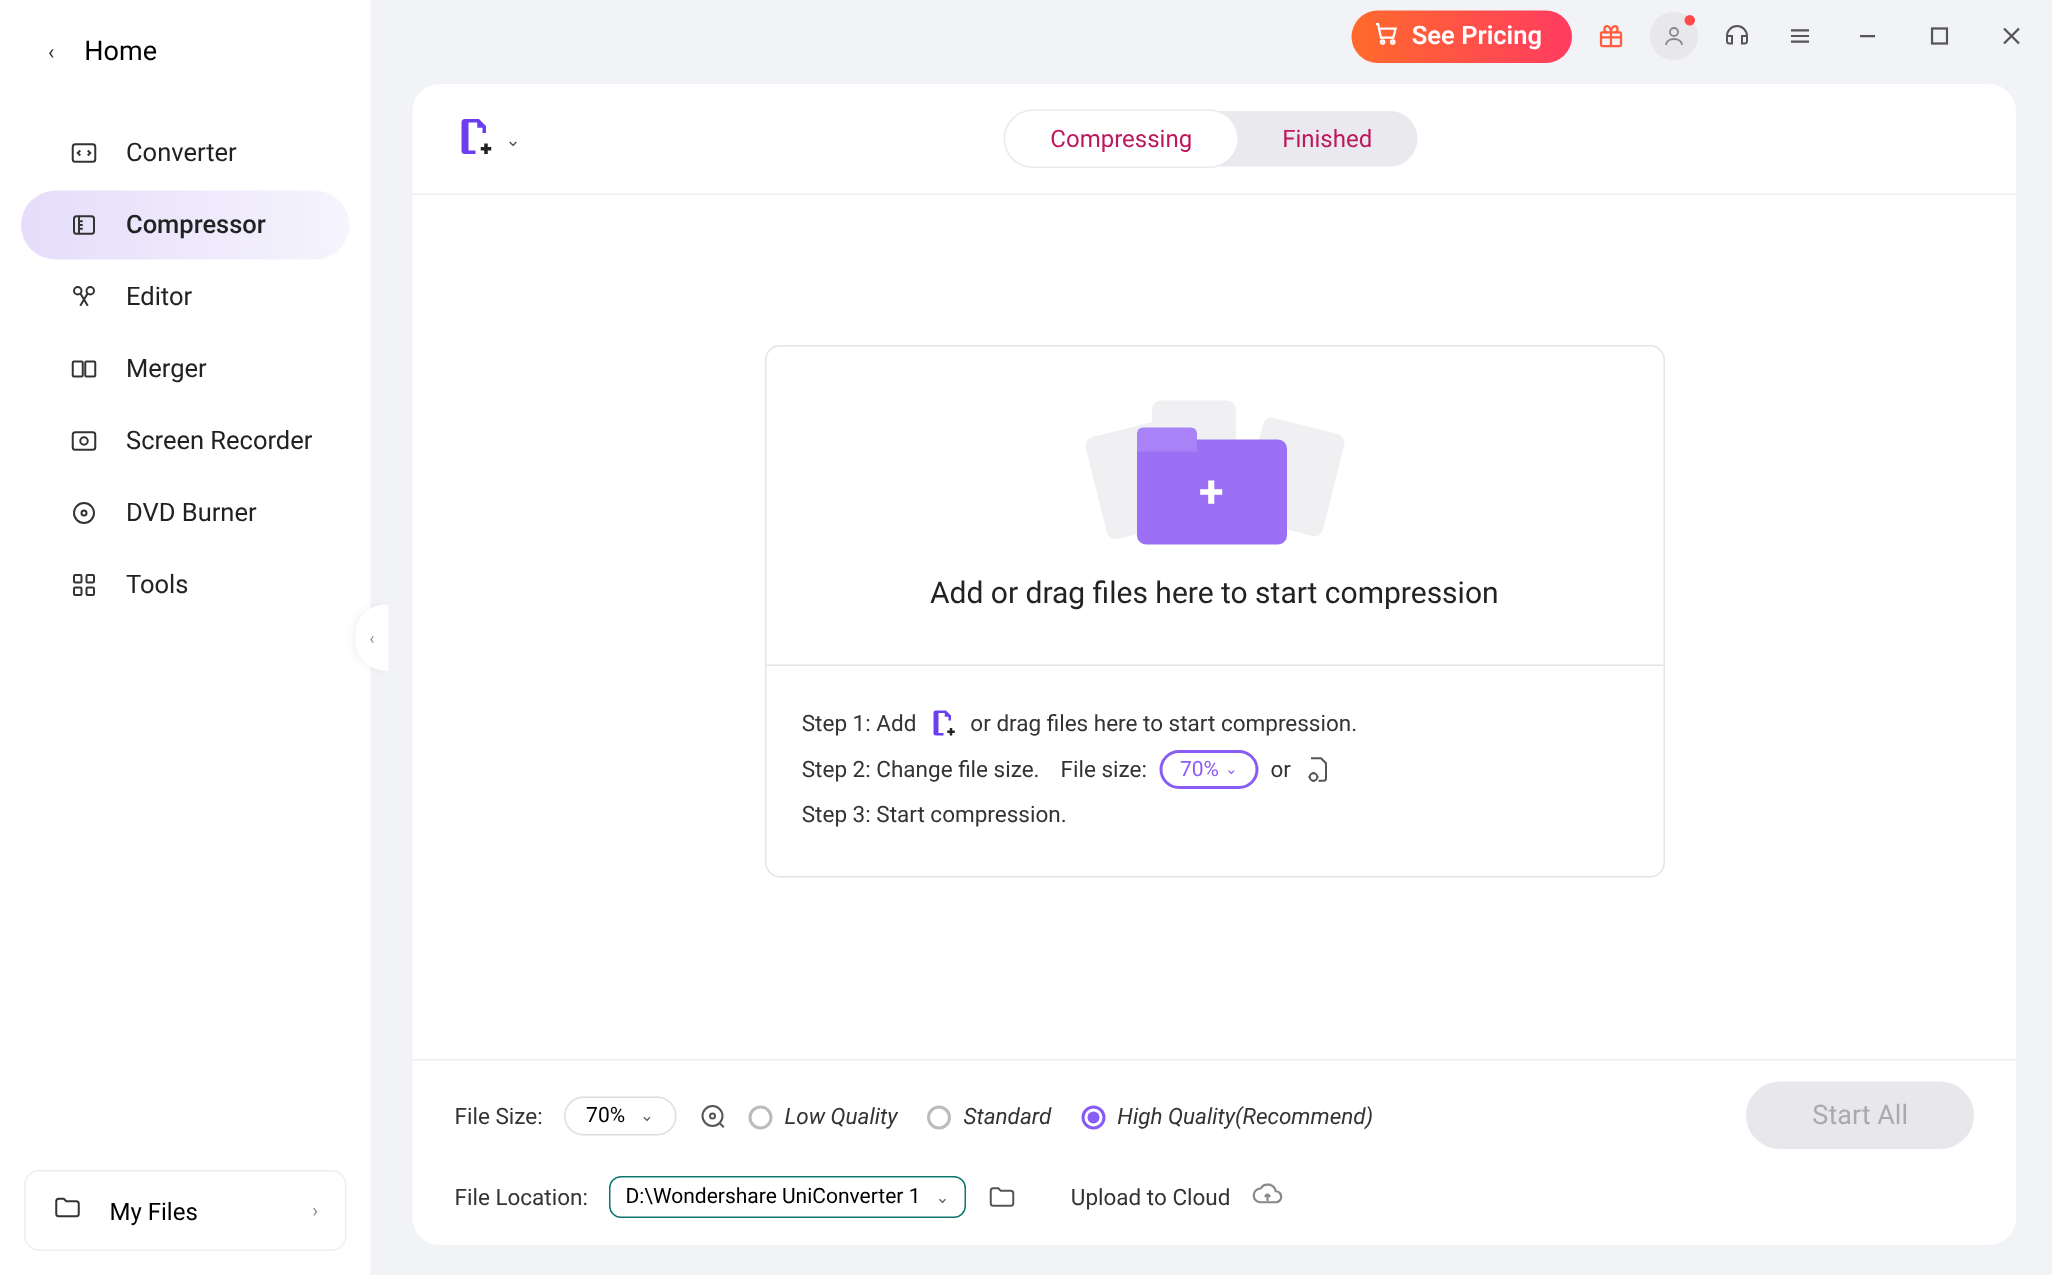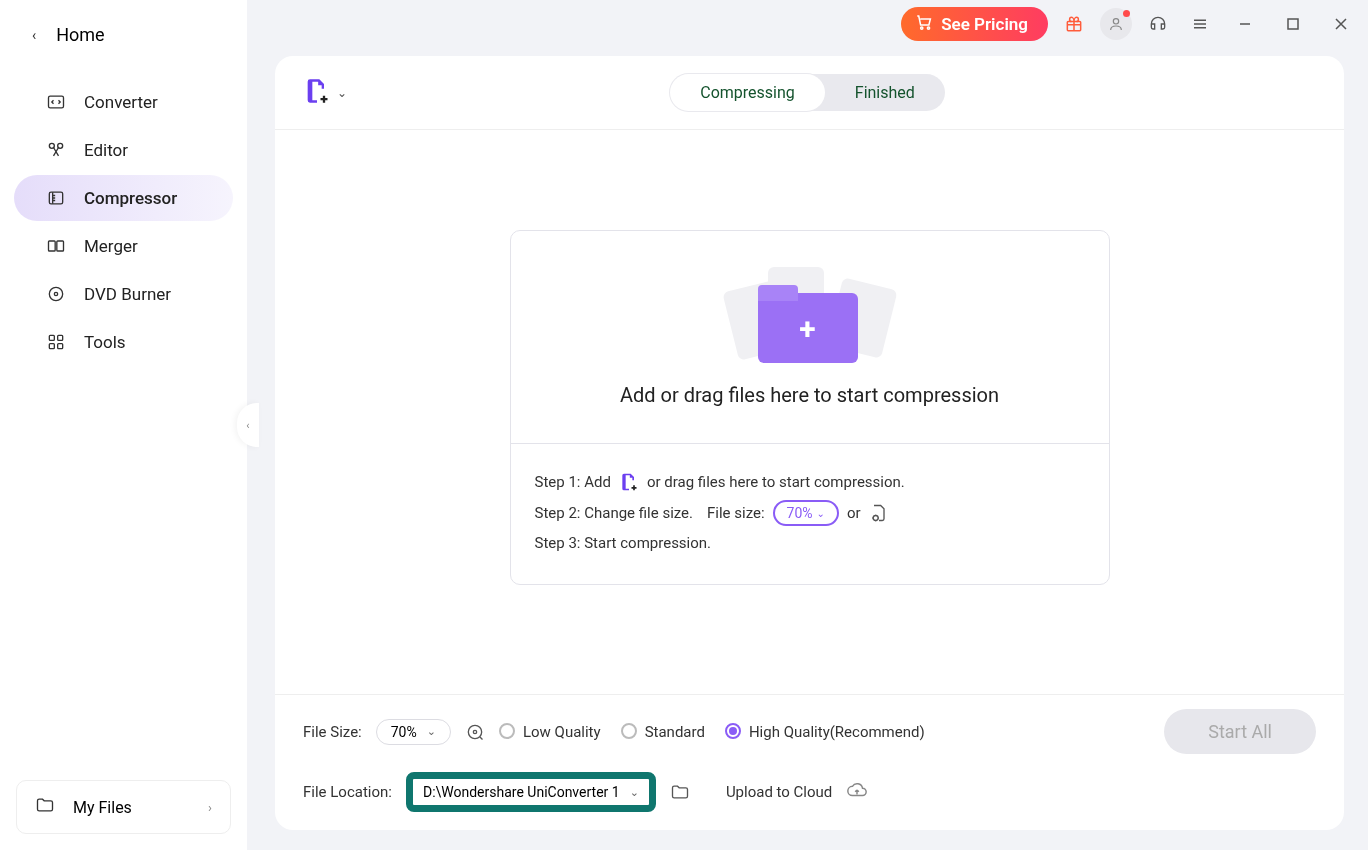--- a/index.html
+++ b/index.html
@@ -26,21 +26,21 @@
 .title-icon { width: 32px; height: 32px; border-radius: 16px; display: flex; align-items: center; justify-content: center; cursor: pointer; font-size: 18px; color: #666; }
 .title-icon.avatar { background: #e8e8ec; position: relative; }
 .title-icon.avatar::after { content: ""; position: absolute; top: 2px; right: 2px; width: 7px; height: 7px; border-radius: 50%; background: #ff4a4a; }
 .win-btn { width: 38px; height: 32px; display: flex; align-items: center; justify-content: center; cursor: pointer; color: #555; }
 
 
 .panel { margin: 8px 24px 20px 28px; flex: 1; background: #fff; border-radius: 18px; display: flex; flex-direction: column; overflow: hidden; }
 .panel-head { display: flex; align-items: center; padding: 18px 28px; }
 .add-file-btn { display: flex; align-items: center; gap: 6px; cursor: pointer; }
 .tabs { margin: 0 auto; background: #e9e9ee; border-radius: 22px; display: flex; }
-.tab { padding: 9px 30px; font-size: 16px; border-radius: 22px; cursor: pointer; color: #14532d; }
+.tab { padding: 9px 30px; font-size: 16px; border-radius: 22px; cursor: pointer; color: #be185d; }
 .tab.active { background: #fff; box-shadow: 0 0 0 1px #e9e9ee; }
 .panel-body { flex: 1; border-top: 1px solid #eee; display: flex; align-items: flex-start; justify-content: center; padding-top: 100px; }
 
 
 .dropzone { width: 600px; border: 1px solid #e3e3ea; border-radius: 10px; overflow: hidden; }
 .drop-top { padding: 36px 20px 36px; text-align: center; }
 .drop-title { font-size: 20px; color: #222; margin-top: 16px; }
 .folder-illustration { position: relative; margin: 0 auto; width: 160px; height: 100px; }
 .folder-illustration .bgfile { position: absolute; width: 56px; height: 70px; background: #f0f0f3; border-radius: 6px; }
 .folder-illustration .bgfile.b1 { left: 0; top: 18px; transform: rotate(-14deg); }
@@ -53,23 +53,23 @@
 .drop-steps .row { display:flex; align-items:center; gap:8px; margin: 8px 0; flex-wrap: wrap; }
 .pill { border: 2px solid #8a5cf6; color: #8a5cf6; background:#fff; border-radius: 16px; padding: 3px 12px; font-size: 14px; display:inline-flex; align-items:center; gap:4px; cursor:pointer; }
 .pill .cd { font-size:10px; }
 .mini-icon { width:20px; height:20px; display:inline-flex; align-items:center; justify-content:center; }
 
 
 .bottombar { border-top: 1px solid #eee; padding: 14px 28px 18px; display:flex; align-items:center; gap:18px; flex-wrap: wrap; }
 .bottombar .row1, .bottombar .row2 { display:flex; align-items:center; gap:14px; width:100%; }
 .label { font-size: 15px; color: #333; }
 .select-pill { border:1px solid #dcdce2; border-radius: 16px; padding: 4px 14px; font-size:14px; display:inline-flex; align-items:center; gap:10px; cursor:pointer; }
-.select-box { border:7px solid #0f766e; border-radius: 8px; padding: 5px 10px; font-size:14px; display:inline-flex; align-items:center; gap:10px; cursor:pointer; min-width: 220px; justify-content:space-between; }
+.select-box { border:1px solid #0f766e; border-radius: 8px; padding: 5px 10px; font-size:14px; display:inline-flex; align-items:center; gap:10px; cursor:pointer; min-width: 220px; justify-content:space-between; }
 .radios { display:flex; gap:20px; align-items:center; }
-.radio { display:flex; align-items:flex-start; gap:8px; cursor:pointer; font-size:15px; color:#333; }
+.radio { display:flex; align-items:flex-end; gap:8px; cursor:pointer; font-size:15px; color:#333;font-style:italic; }
 .radio .dot { width:16px; height:16px; border:2px solid #bbb; border-radius:50%; display:inline-block; position:relative; }
 .radio.selected .dot { border-color:#8a5cf6; }
 .radio.selected .dot::after { content:""; position:absolute; inset:2px; background:#8a5cf6; border-radius:50%; }
 .start-all { margin-left:auto; background:#e7e7ec; color:#aaa; border:none; border-radius: 24px; padding: 12px 44px; font-size:18px; cursor:not-allowed; }
 .folder-icon { width:20px; height:20px; cursor:pointer; }
 .svgicon { width:20px; height:20px; }
 </style>
 </head>
 <body>
 
@@ -81,47 +81,56 @@
   <div class="sidebar-nav">
     <div class="sidebar-item">
       <span class="icon">
           <svg class="svgicon" viewBox="0 0 24 24" fill="none" stroke="#333" stroke-width="1.6">
             <rect x="3" y="5" width="18" height="14" rx="2"></rect>
             <path d="M9 10l-2 2 2 2M15 10l2 2-2 2"></path>
           </svg>
         </span>
       <span>Converter</span>
     </div>
+    <div class="sidebar-item active">
+      <span class="icon">
+          <svg class="svgicon" viewBox="0 0 24 24" fill="none" stroke="#333" stroke-width="1.6">
+            <rect x="4" y="5" width="16" height="14" rx="2"></rect>
+            <path d="M8 5v14M8 9h3M8 12h3M8 15h3"></path>
+          </svg>
+        </span>
+      <span>Compressor</span>
+    </div>
     <div class="sidebar-item">
       <span class="icon">
           <svg class="svgicon" viewBox="0 0 24 24" fill="none" stroke="#333" stroke-width="1.6">
             <circle cx="7" cy="7" r="3"></circle>
             <circle cx="17" cy="7" r="3"></circle>
             <path d="M9 9l6 10M15 9l-6 10"></path>
           </svg>
         </span>
       <span>Editor</span>
     </div>
-    <div class="sidebar-item active">
-      <span class="icon">
-          <svg class="svgicon" viewBox="0 0 24 24" fill="none" stroke="#333" stroke-width="1.6">
-            <rect x="4" y="5" width="16" height="14" rx="2"></rect>
-            <path d="M8 5v14M8 9h3M8 12h3M8 15h3"></path>
-          </svg>
-        </span>
-      <span>Compressor</span>
-    </div>
     <div class="sidebar-item">
       <span class="icon">
           <svg class="svgicon" viewBox="0 0 24 24" fill="none" stroke="#333" stroke-width="1.6">
             <rect x="3" y="6" width="8" height="12" rx="1"></rect>
             <rect x="13" y="6" width="8" height="12" rx="1"></rect>
           </svg>
         </span>
       <span>Merger</span>
+    </div>
+    <div class="sidebar-item">
+      <span class="icon">
+          <svg class="svgicon" viewBox="0 0 24 24" fill="none" stroke="#333" stroke-width="1.6">
+            <rect x="3" y="5" width="18" height="14" rx="2"></rect>
+            <circle cx="12" cy="12" r="3"></circle>
+          </svg>
+        </span>
+      <span>Screen Recorder</span>
     </div>
     <div class="sidebar-item">
       <span class="icon">
           <svg class="svgicon" viewBox="0 0 24 24" fill="none" stroke="#333" stroke-width="1.6">
             <circle cx="12" cy="12" r="8"></circle>
             <circle cx="12" cy="12" r="2"></circle>
           </svg>
         </span>
       <span>DVD Burner</span>
     </div>

